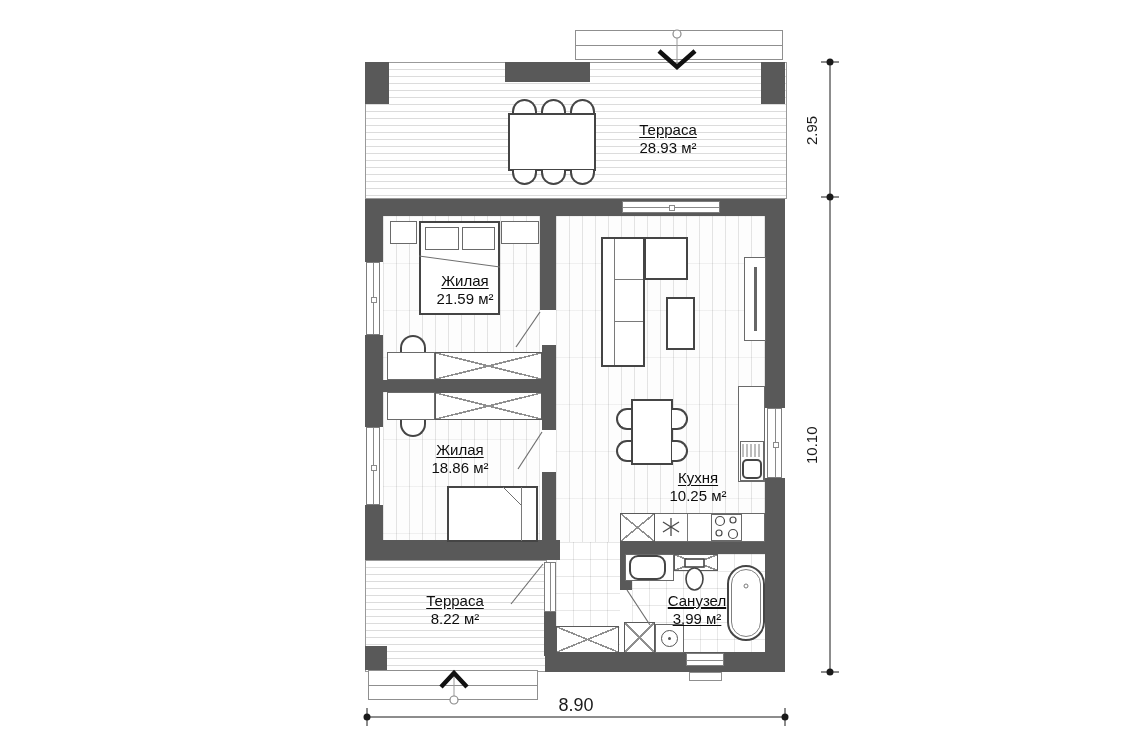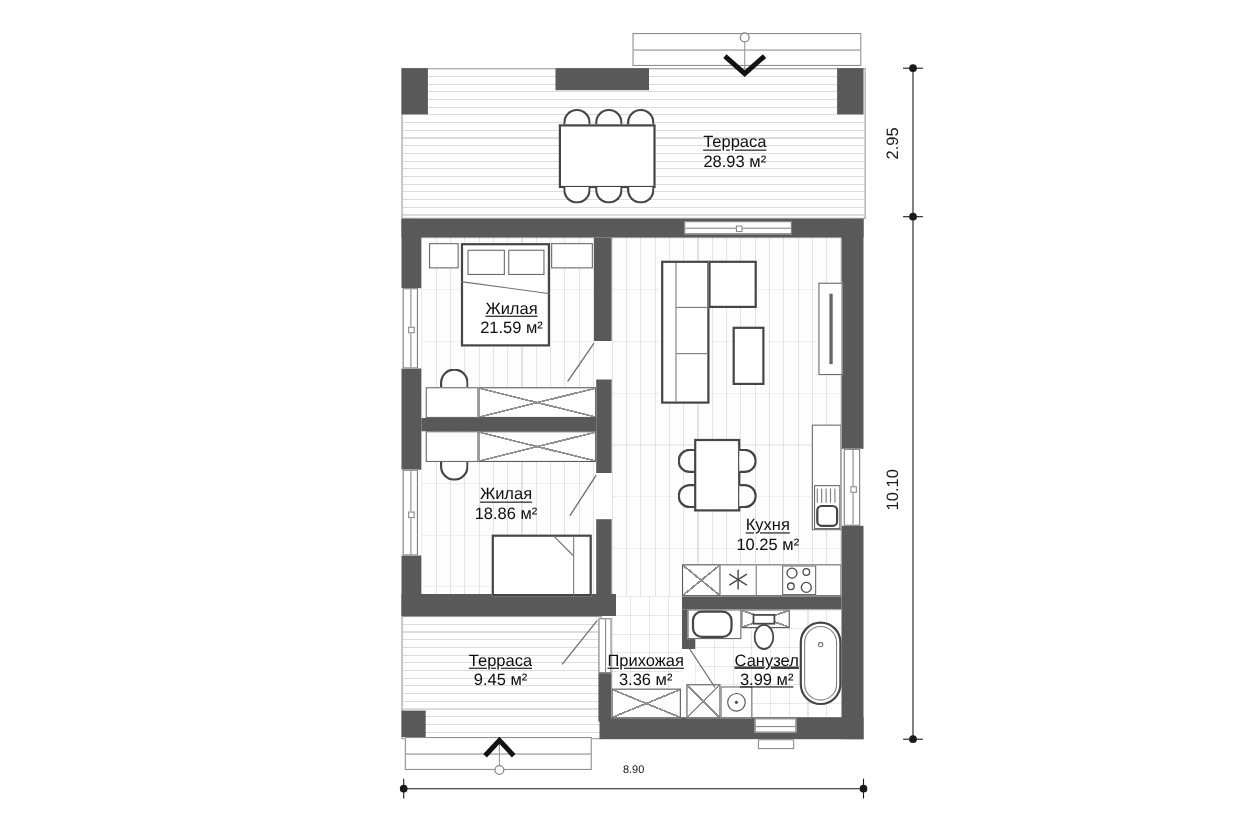--- a/index.html
+++ b/index.html
@@ -33,21 +33,21 @@
     border-radius:12px 0 0 12px;box-sizing:border-box;}
   .chair-right{position:absolute;background:#fff;border:2px solid #454545;border-left:none;
     border-radius:0 12px 12px 0;box-sizing:border-box;}
   .steps{position:absolute;background:#fff;border:1px solid #8f8f8f;box-sizing:border-box;}
   .stepline{position:absolute;left:0;right:0;height:1px;background:#8f8f8f;}
   .label{position:absolute;text-align:center;line-height:1.18;font-size:15px;color:#0e0e0e;}
   .label .rname{text-decoration:underline;text-underline-offset:2px;}
   .innerline{position:absolute;background:#7a7a7a;}
   .dim-v{position:absolute;writing-mode:vertical-rl;transform:rotate(180deg);
     font-size:15px;color:#1a1a1a;text-align:center;}
-  .dim-h{position:absolute;font-size:10px;color:#1a1a1a;text-align:center;}
+  .dim-h{position:absolute;font-size:18px;color:#1a1a1a;text-align:center;}
   .tub-outer{position:absolute;background:#fff;border:2px solid #454545;border-radius:19px;box-sizing:border-box;}
   .tub-inner{position:absolute;border:1px solid #808080;border-radius:15px;box-sizing:border-box;}
   .circle{position:absolute;border:1px solid #555;border-radius:50%;box-sizing:border-box;background:#fff;}
   svg{display:block;}
 </style>
 </head>
 <body>
 
 <div id="stage">
 
@@ -256,25 +256,21 @@
   <div class="label" style="left:400px;top:441px;width:120px;">
     <div class="rname">Жилая</div>
     <div>18.86 м²</div>
   </div>
   <div class="label" style="left:638px;top:469px;width:120px;">
     <div class="rname">Кухня</div>
     <div>10.25 м²</div>
   </div>
   <div class="label" style="left:395px;top:592px;width:120px;">
     <div class="rname">Терраса</div>
-    <div>9.45 м²</div>
-  </div>
-  <div class="label" style="left:527px;top:592px;width:120px;">
-    <div class="rname">Прихожая</div>
-    <div>3.36 м²</div>
+    <div>8.22 м²</div>
   </div>
   <div class="label" style="left:637px;top:592px;width:120px;text-decoration:underline;">
     <div class="rname">Санузел</div>
     <div>3.99 м²</div>
   </div>
 
   <div class="dim-v" style="left:803px;top:100px;height:60px;">2.95</div>
   <div class="dim-v" style="left:803px;top:408px;height:74px;">10.10</div>
   <div class="dim-h" style="left:536px;top:695px;width:80px;">8.90</div>
 

